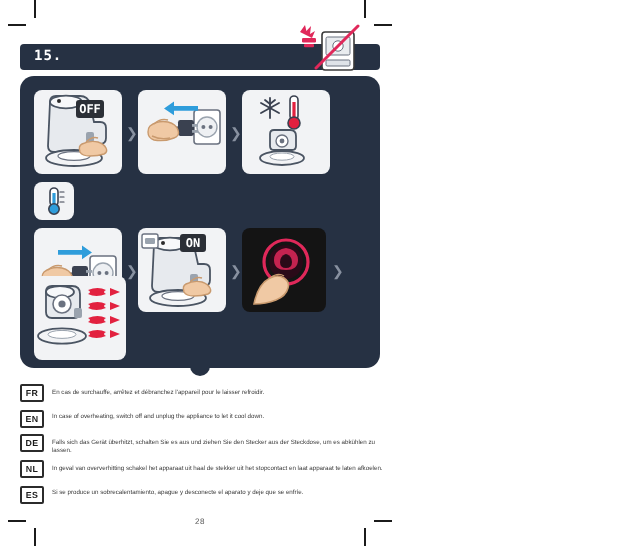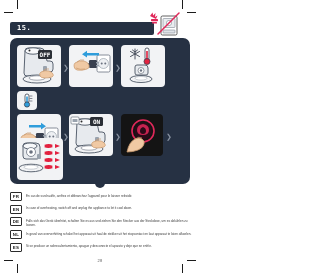--- a/index.html
+++ b/index.html
@@ -26,21 +26,21 @@
     background:#263143;border-radius:7px;
   }
   .panel:after{
     content:"";position:absolute;left:50%;bottom:-4px;margin-left:-5px;
     width:10px;height:8px;background:#263143;
     border-bottom-left-radius:6px;border-bottom-right-radius:6px;
   }
 
   
   .stepbar{
-    position:absolute;left:10px;top:22px;width:144px;height:13px;
+    position:absolute;left:10px;top:22px;width:180px;height:13px;
     background:#263143;border-radius:2px;
   }
   .stepnum{
     position:absolute;left:7px;top:2px;
     color:#ffffff;font-size:7px;font-weight:bold;letter-spacing:0.5px;
     font-family:"DejaVu Sans Mono", monospace;
   }
 
   
   .warnicon{

